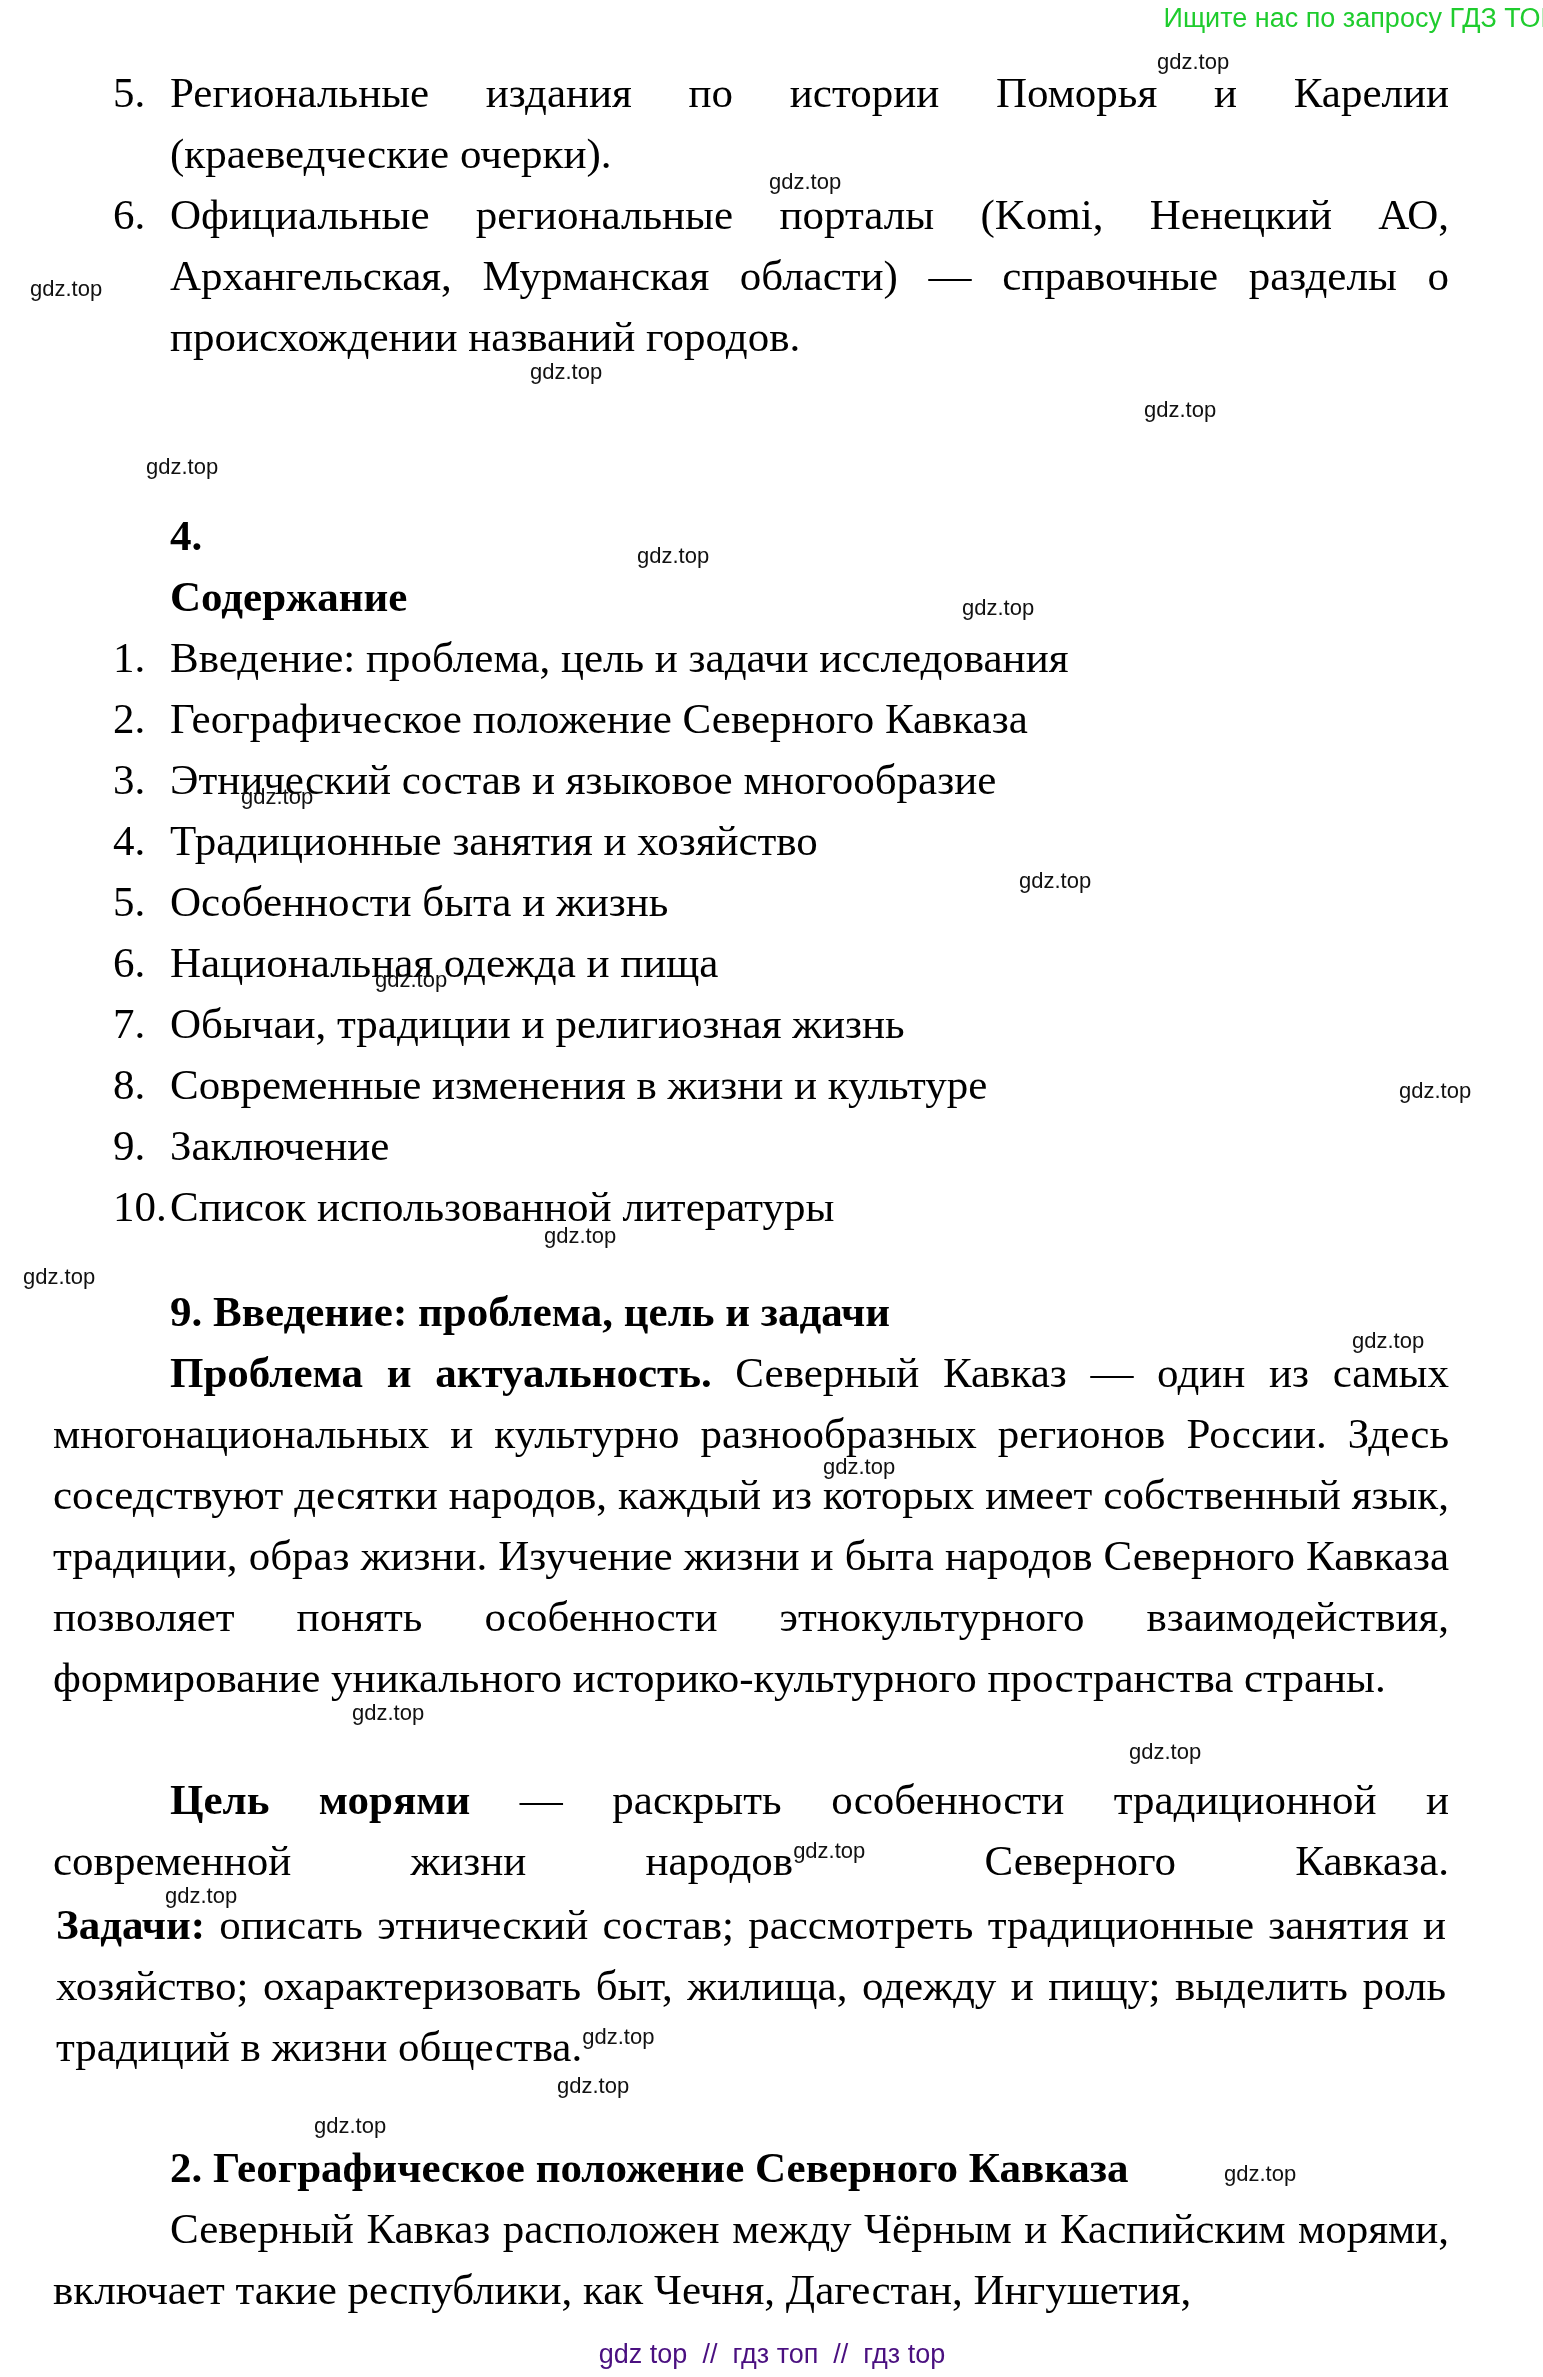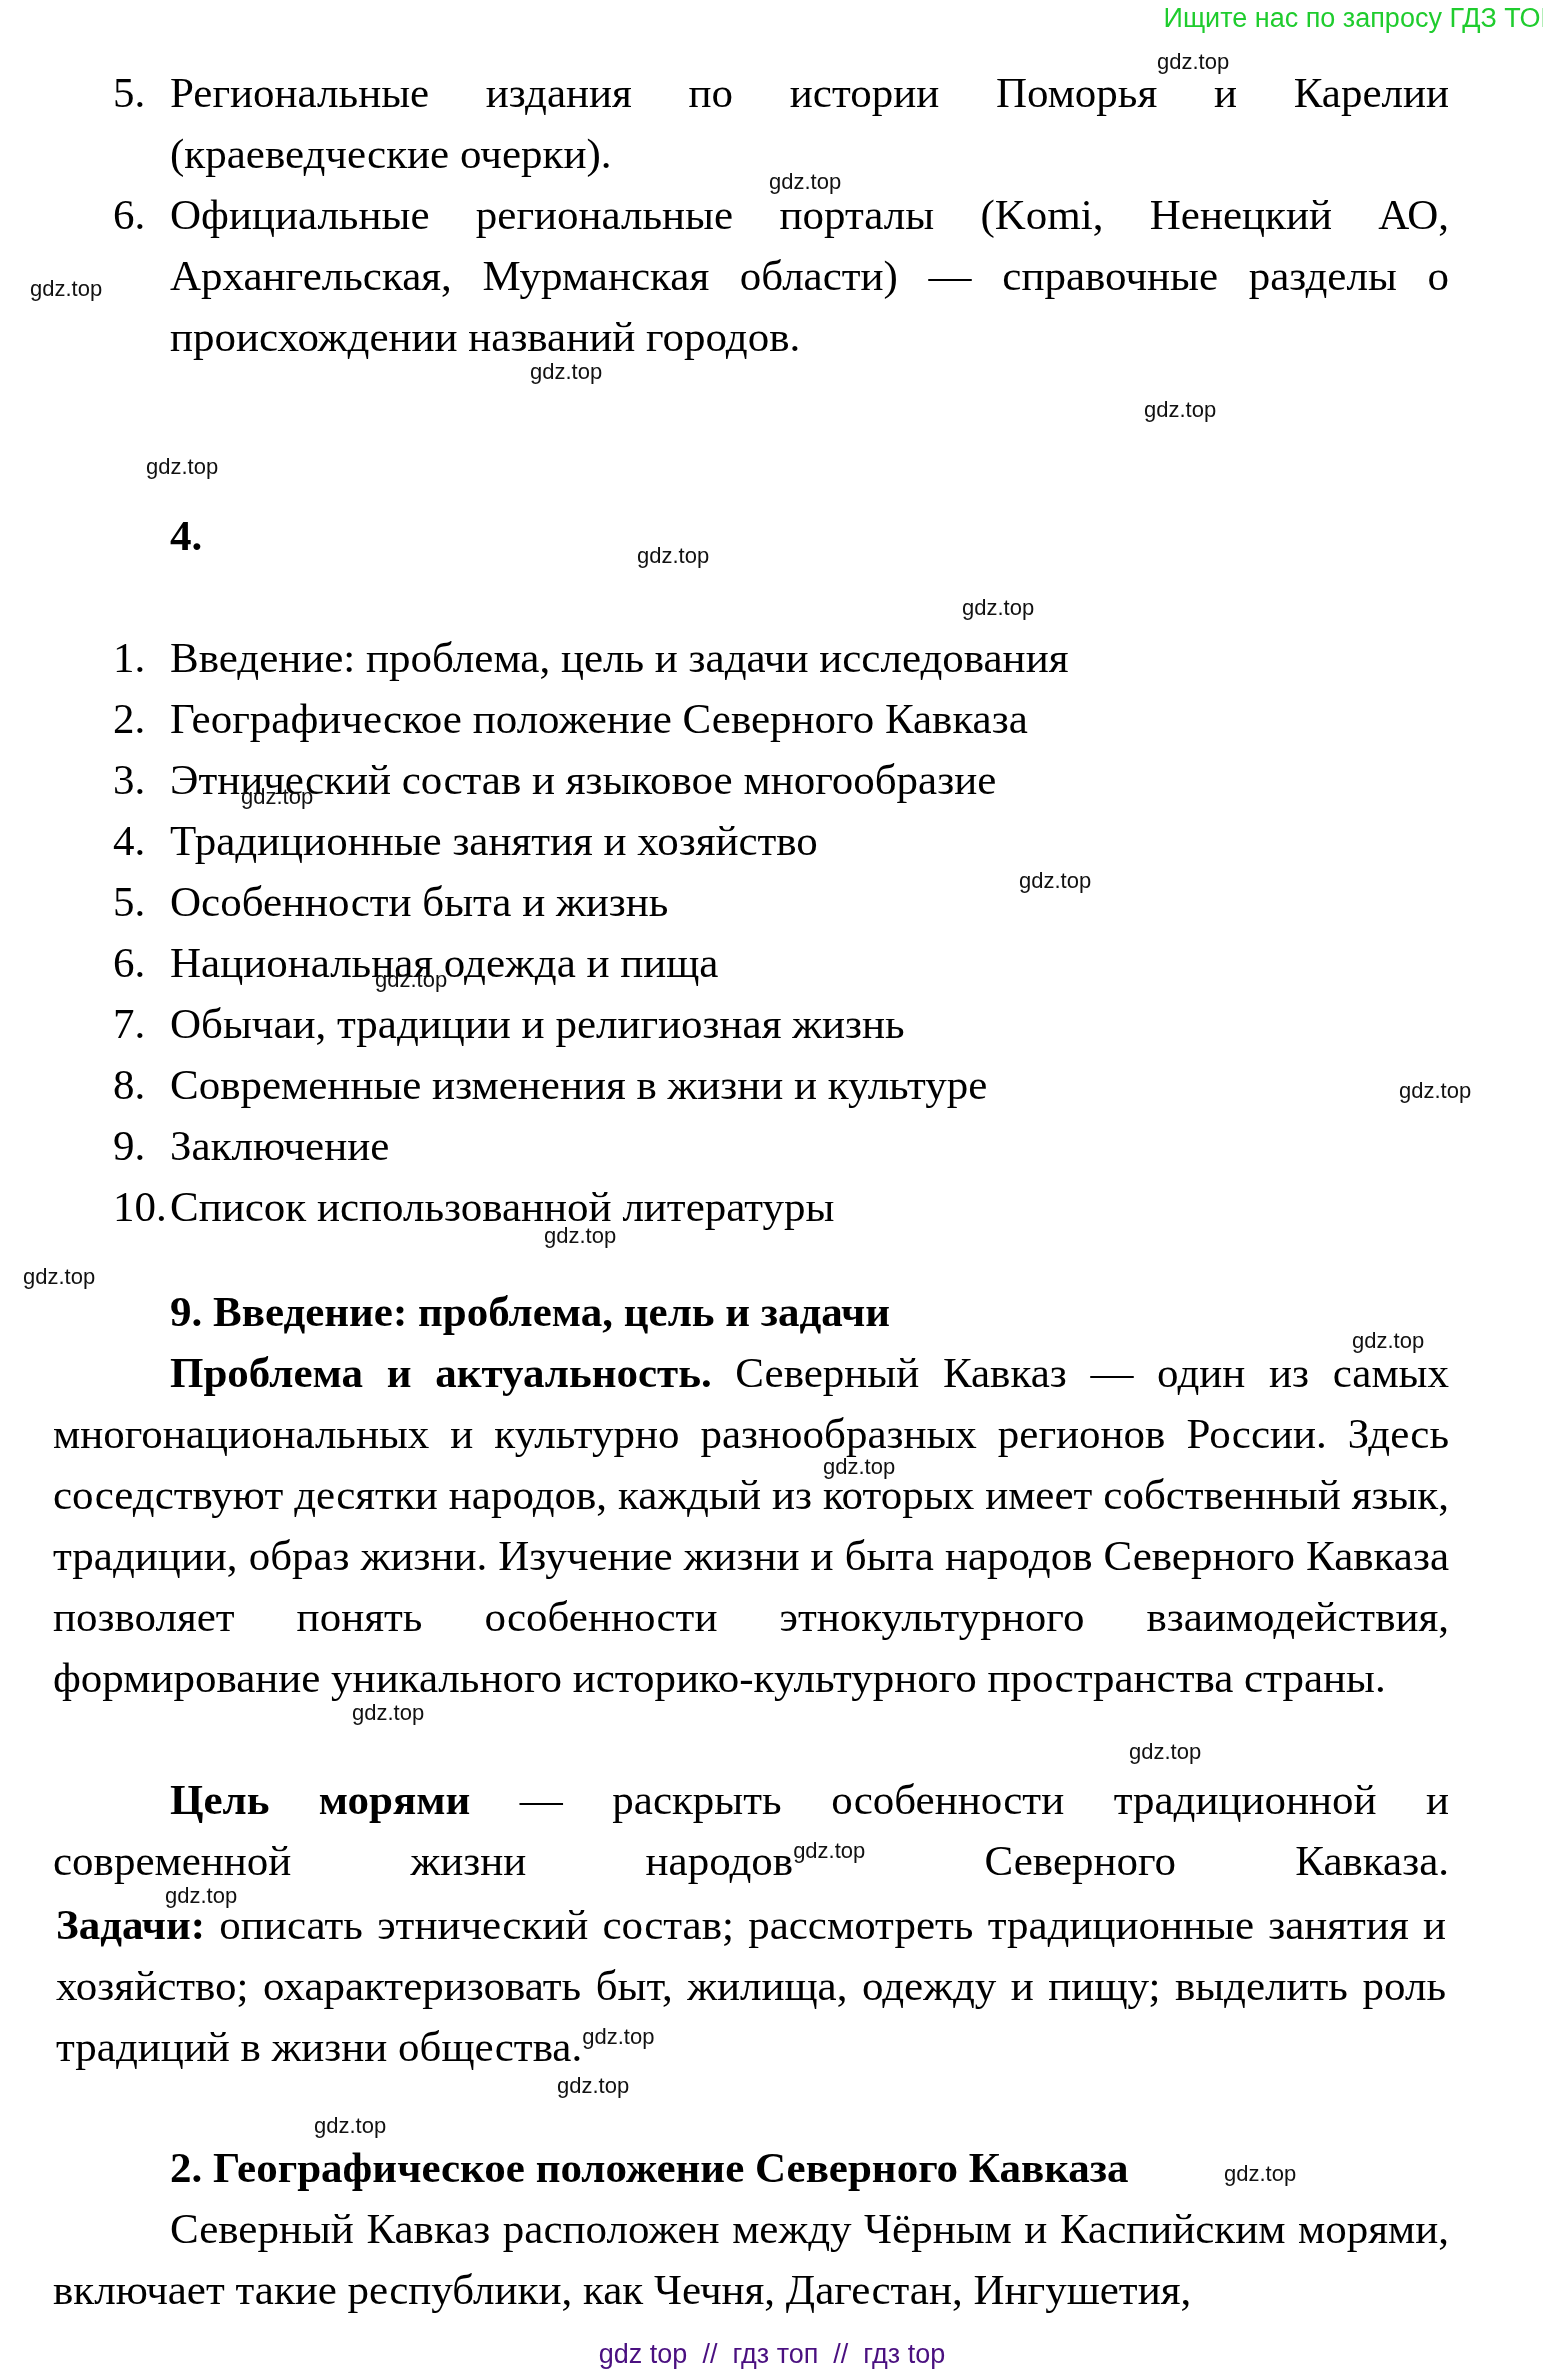--- a/index.html
+++ b/index.html
@@ -33,20 +33,21 @@
   <div class="li">
     <span class="num">6.</span>
     <span class="txt justify">Официальные региональные порталы (Komi, Ненецкий АО, Архангельская, Мурманская области) — справочные разделы о происхождении названий городов.</span>
   </div>
 </div>
 
 <div class="block serif bold" style="top:505px; left:170px; width:1279px;">
   <div class="h4row">
     <span class="hnum">4.</span>
   </div>
+  <div>Содержание</div>
 </div>
 
 <div class="block serif" style="top:627px; left:113px; width:1336px;">
   <div class="li">
       <span class="num">1.</span>
       <span class="txt">Введение: проблема, цель и задачи исследования</span>
     </div>
   <div class="li">
       <span class="num">2.</span>
       <span class="txt">Географическое положение Северного Кавказа</span>

